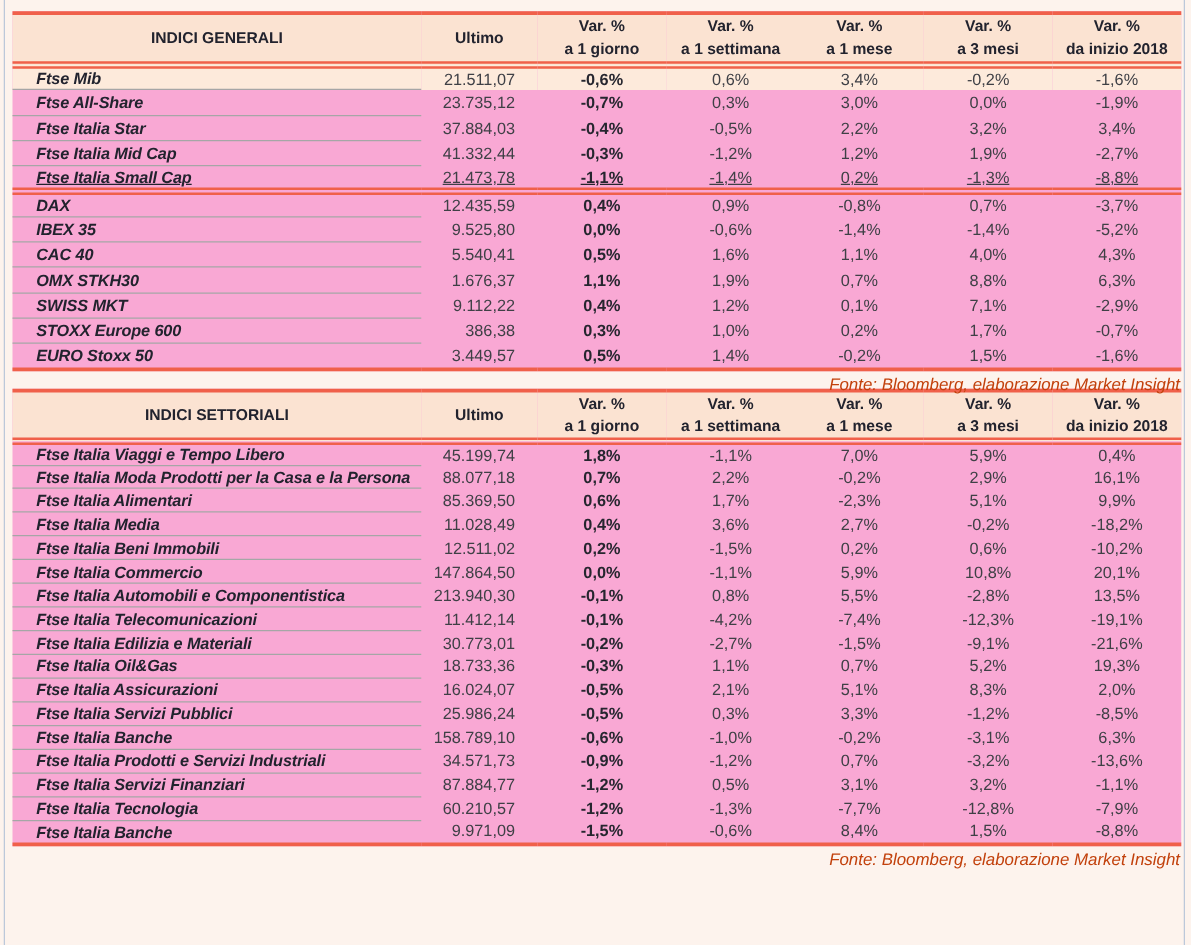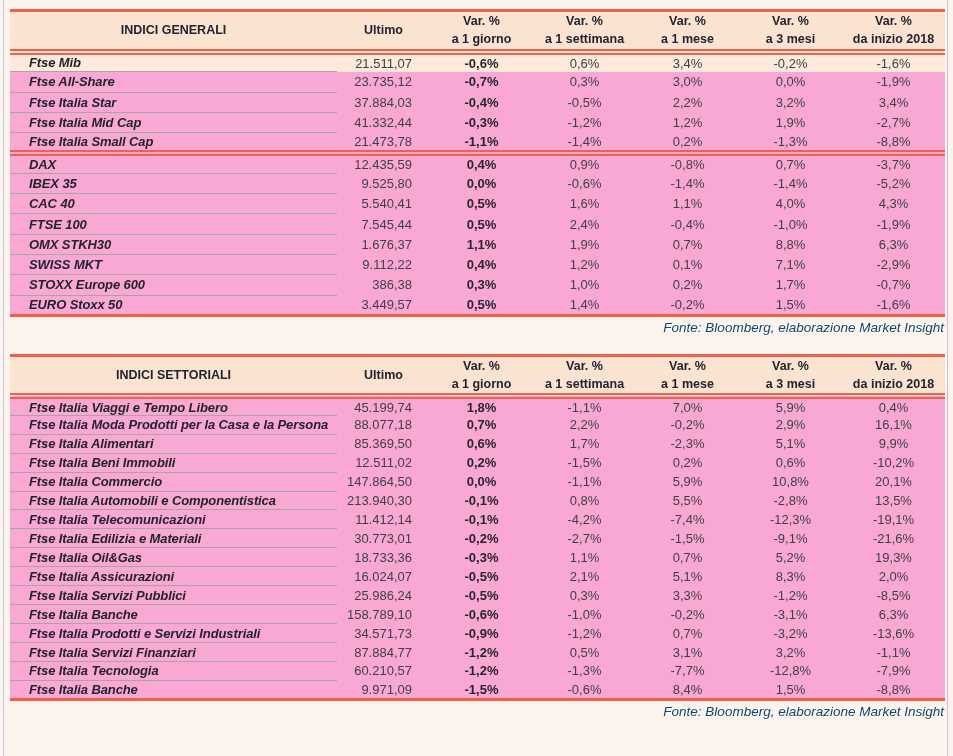--- a/index.html
+++ b/index.html
@@ -50,25 +50,25 @@
     border-bottom:1px solid var(--sep-grey);
     letter-spacing:-0.1px;
   }
   td.num{
     text-align:right;padding-right:18px;color:var(--text-num);
     font-stretch:normal;
   }
   td.pct{text-align:center;color:var(--text-num);}
   td.pct.bold{font-weight:bold;color:#26262f;}
   tr.highlight{background:var(--highlight-bg);}
-  tr.group-end td{border-bottom:6px double var(--accent);}
+  tr.group-end td{border-bottom:6px double var(--accent);text-decoration:underline;}
   .fonte{
-    width:935px;height:37px;line-height:22px;
+    width:935px;height:14px;line-height:22px;
     text-align:right;padding-right:1px;
-    font-style:italic;font-size:13.5px;color:#0c4a6e;
+    font-style:italic;font-size:13.5px;color:#c2410c;
   }
 </style>
 </head>
 <body>
 
 <div class="frame">
 
   <table class="idx t1">
     <colgroup>
       <col class="c-name">
@@ -173,29 +173,20 @@
         <tr>
           <td class="name">CAC 40</td>
           <td class="num">5.540,41</td>
           <td class="pct bold">0,5%</td>
           <td class="pct">1,6%</td>
           <td class="pct">1,1%</td>
           <td class="pct">4,0%</td>
           <td class="pct">4,3%</td>
         </tr>
         <tr>
-          <td class="name">FTSE 100</td>
-          <td class="num">7.545,44</td>
-          <td class="pct bold">0,5%</td>
-          <td class="pct">2,4%</td>
-          <td class="pct">-0,4%</td>
-          <td class="pct">-1,0%</td>
-          <td class="pct">-1,9%</td>
-        </tr>
-        <tr>
           <td class="name">OMX STKH30</td>
           <td class="num">1.676,37</td>
           <td class="pct bold">1,1%</td>
           <td class="pct">1,9%</td>
           <td class="pct">0,7%</td>
           <td class="pct">8,8%</td>
           <td class="pct">6,3%</td>
         </tr>
         <tr>
           <td class="name">SWISS MKT</td>
@@ -288,20 +279,29 @@
         <tr>
           <td class="name">Ftse Italia Alimentari</td>
           <td class="num">85.369,50</td>
           <td class="pct bold">0,6%</td>
           <td class="pct">1,7%</td>
           <td class="pct">-2,3%</td>
           <td class="pct">5,1%</td>
           <td class="pct">9,9%</td>
         </tr>
         <tr>
+          <td class="name">Ftse Italia Media</td>
+          <td class="num">11.028,49</td>
+          <td class="pct bold">0,4%</td>
+          <td class="pct">3,6%</td>
+          <td class="pct">2,7%</td>
+          <td class="pct">-0,2%</td>
+          <td class="pct">-18,2%</td>
+        </tr>
+        <tr>
           <td class="name">Ftse Italia Beni Immobili</td>
           <td class="num">12.511,02</td>
           <td class="pct bold">0,2%</td>
           <td class="pct">-1,5%</td>
           <td class="pct">0,2%</td>
           <td class="pct">0,6%</td>
           <td class="pct">-10,2%</td>
         </tr>
         <tr>
           <td class="name">Ftse Italia Commercio</td>

